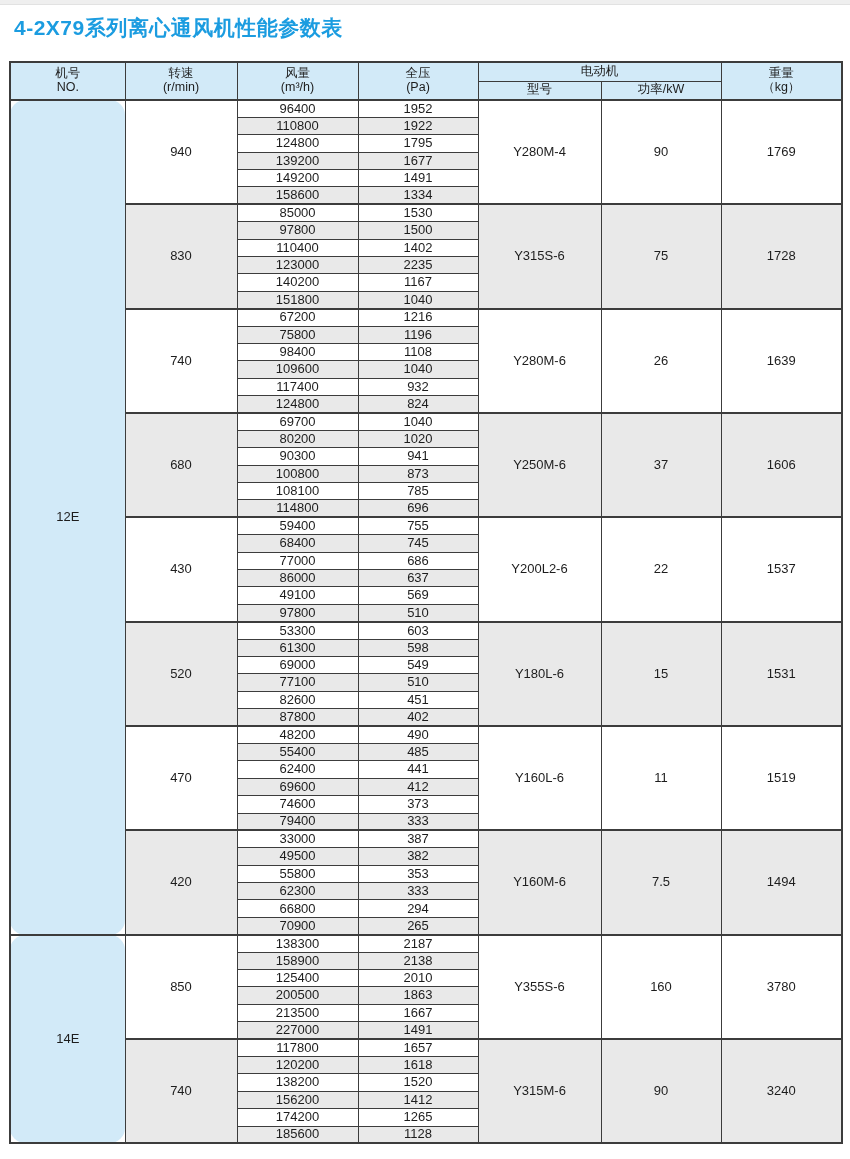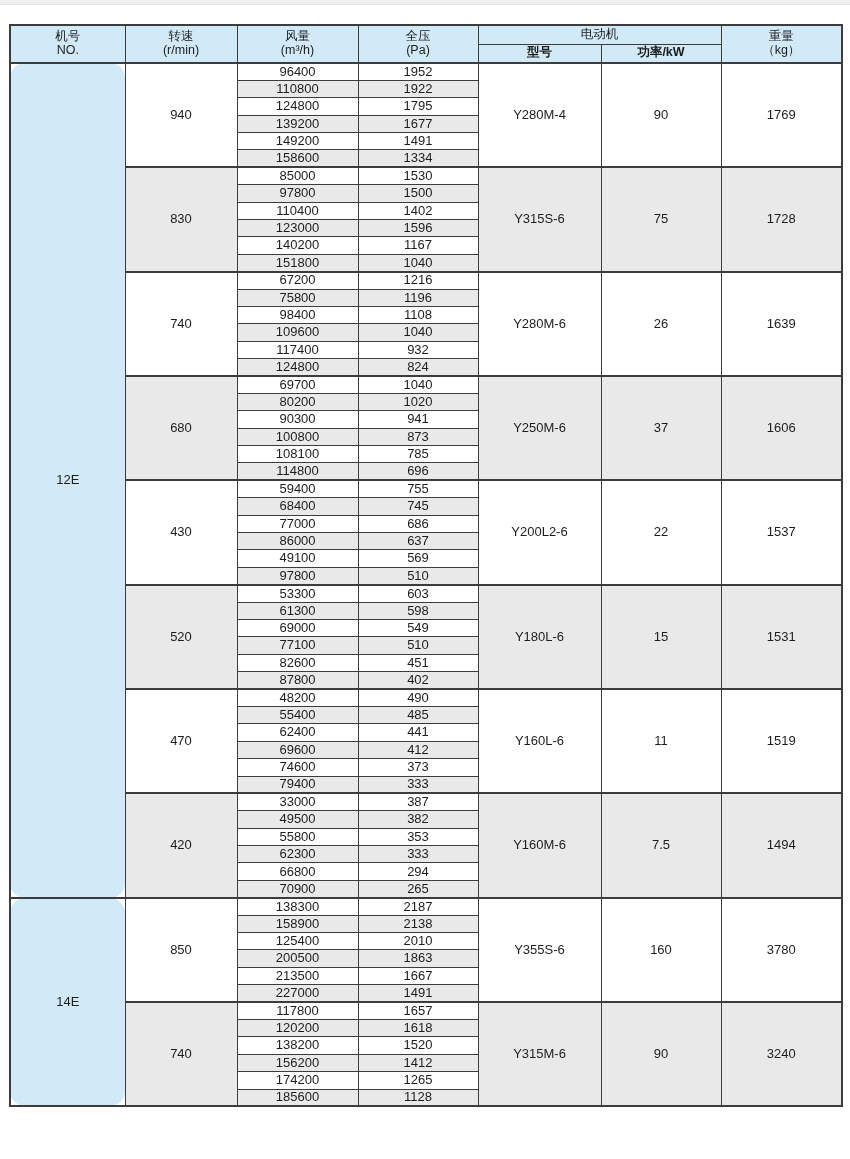--- a/index.html
+++ b/index.html
@@ -45,36 +45,37 @@
     font-size: 13px;
     line-height: 1.1;
     overflow: hidden;
     white-space: nowrap;
   }
   .param-table thead td {
     background: var(--header-blue);
     font-size: 12.5px;
     height: 19px;
   }
-  .param-table thead tr:last-child td { border-bottom-width: 2px; font-weight: bold; }
+  .param-table thead tr:last-child td { border-bottom-width: 2px; }
   .param-table tbody tr { height: 17.4px; }
   .param-table td.no-cell {
     background: var(--header-blue);
     font-size: 13px;
     border-radius: 15px;
   }
   .param-table td.gray { background: var(--stripe-gray); }
   .param-table tbody tr.group-start td { border-top-width: 2px; }
   .hdr-line { display: block; }
 </style>
 </head>
 <body>
 
 <div class="page">
   <div class="top-strip"></div>
+  <h1 class="page-title">4-2X79系列离心通风机性能参数表</h1>
 
   <table class="param-table">
     <colgroup>
       <col style="width:115px">
         <col style="width:112px">
         <col style="width:121px">
       <col style="width:120px">
         <col style="width:123px">
         <col style="width:120px">
       <col style="width:121px">
@@ -149,21 +150,21 @@
         <tr>
           <td class="gray">97800</td>
           <td class="gray">1500</td>
         </tr>
         <tr>
           <td>110400</td>
           <td>1402</td>
         </tr>
         <tr>
           <td class="gray">123000</td>
-          <td class="gray">1596</td>
+          <td class="gray">2235</td>
         </tr>
         <tr>
           <td>140200</td>
           <td>1167</td>
         </tr>
         <tr>
           <td class="gray">151800</td>
           <td class="gray">1040</td>
         </tr>
         <tr class="group-start">

